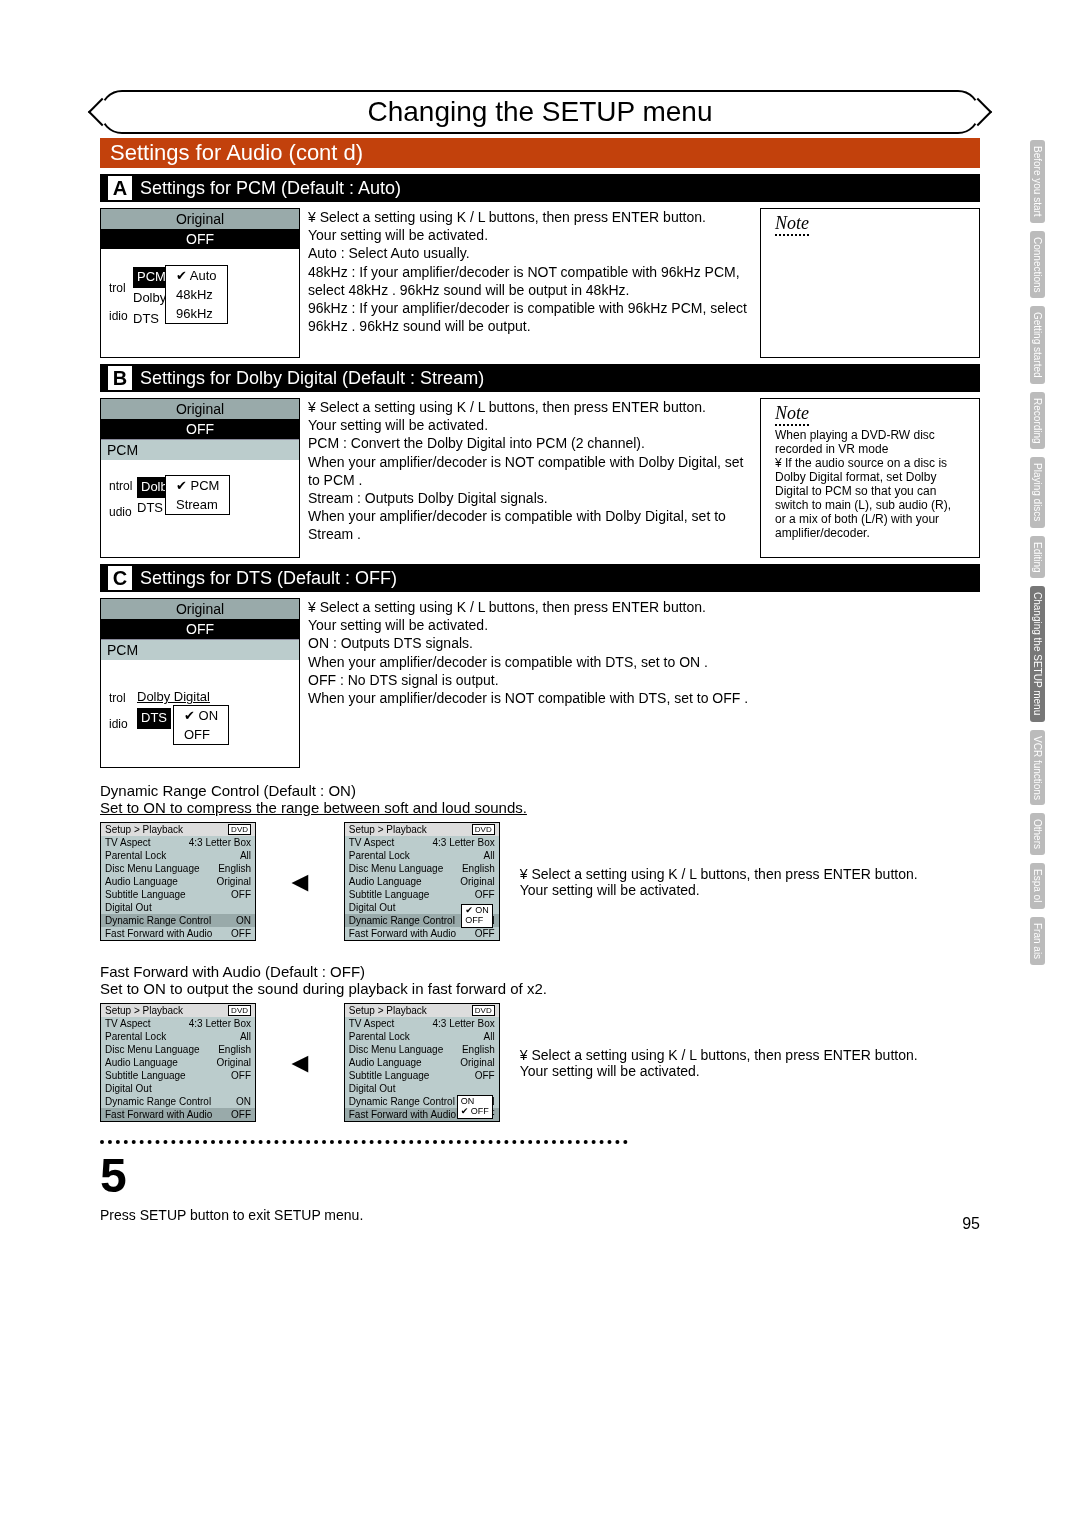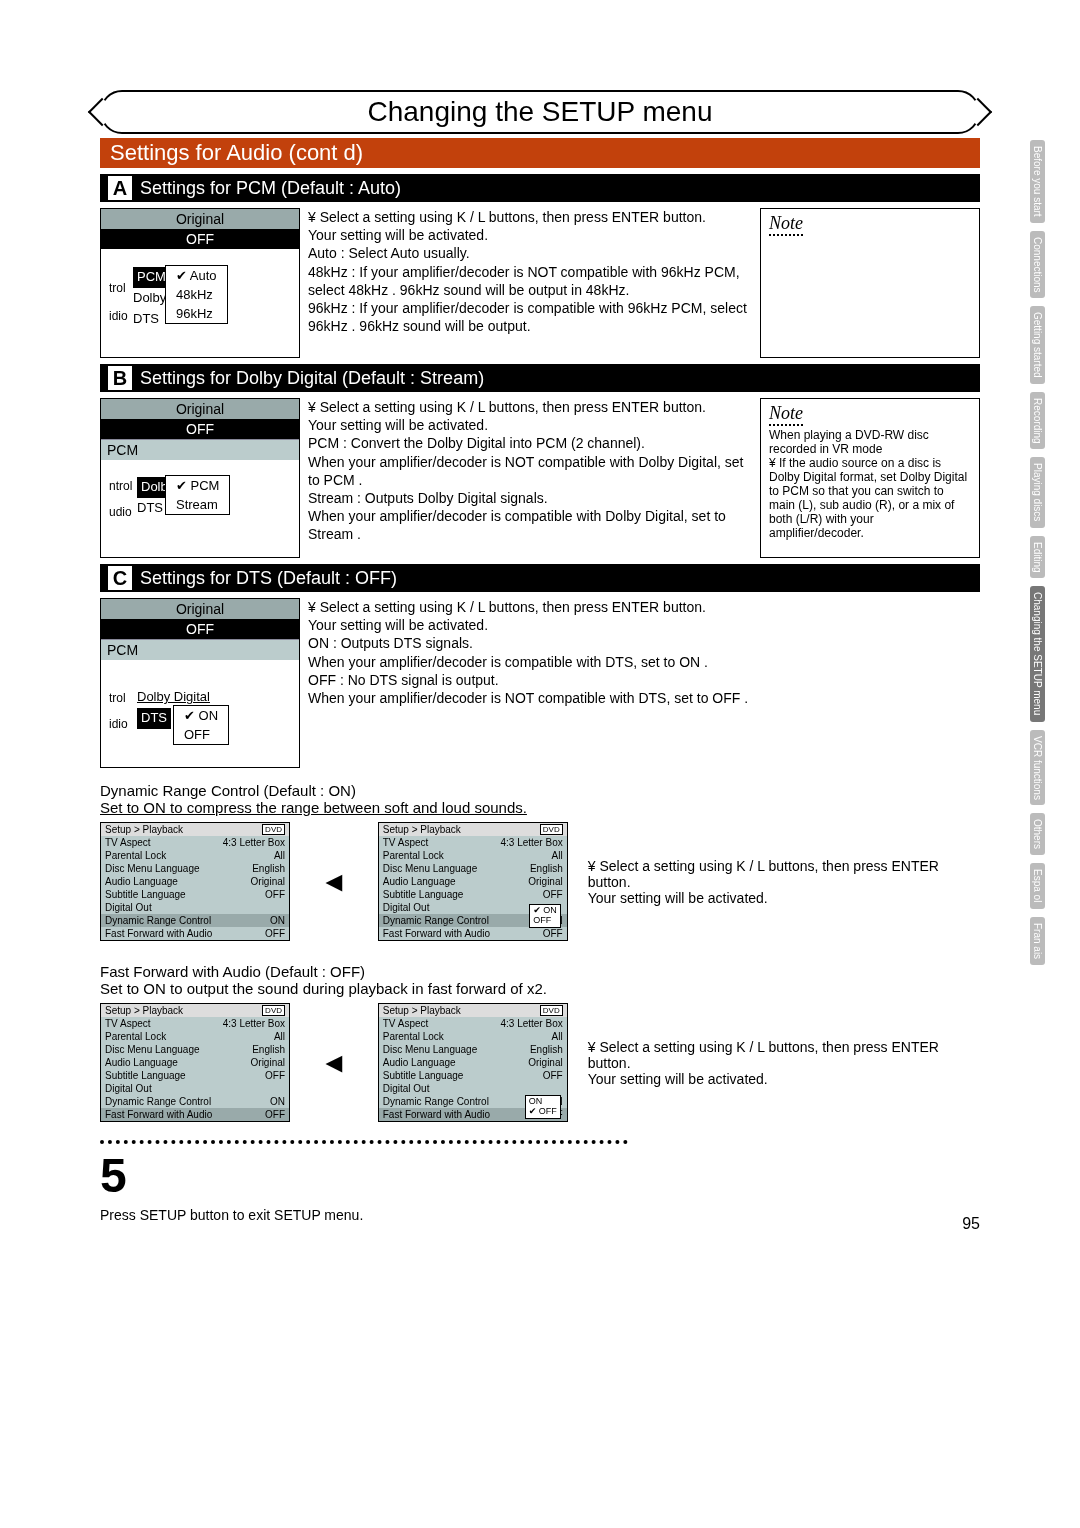--- a/index.html
+++ b/index.html
@@ -18,24 +18,24 @@
   .osd { border: 1px solid #000; width: 200px; font-size: 14px; background: #fff; position: relative; }
   .osd .hdr1 { background: #9aa; text-align: center; padding: 2px; }
   .osd .hdr2 { background: #000; color: #fff; text-align: center; padding: 2px; }
   .osd .item { background: #bcc; padding: 2px 6px; border-top: 1px solid #889; }
   .osd .little { font-size: 12px; padding-left: 4px; }
   .submenu { position: absolute; background: #fff; border: 1px solid #000; font-size: 13px; }
   .submenu .sm-item { padding: 2px 10px; }
   .submenu .sm-item.sel::before { content: "✔ "; }
 
   .desc { flex: 1; font-size: 14px; line-height: 1.3; }
-  .note { border: 1px solid #000; width: 220px; font-size: 12px; padding: 4px 8px; }
+  .note { border: 1px solid #000; width: 220px; font-size: 12px; padding: 4px 14px; }
   .note .note-title { font-size: 18px; font-family: serif; font-style: italic; border-bottom: 2px dotted #000; display: inline-block; margin-bottom: 2px; }
 
-  .small-osd { border: 1px solid #000; width: 190px; font-size: 10px; background: #bcc; }
+  .small-osd { border: 1px solid #000; width: 156px; font-size: 10px; background: #bcc; }
   .small-osd .crumb { background: #ddd; padding: 1px 4px; display:flex; justify-content: space-between; }
   .small-osd .dvd-badge { border: 1px solid #000; padding: 0 2px; font-size: 8px; background:#fff; }
   .small-osd .row { display: flex; justify-content: space-between; padding: 1px 4px; }
   .small-osd .row.sel { background: #9aa; }
   .arrow-between { display: flex; align-items: center; padding: 0 30px; font-size: 28px; }
 
   .dual { display: flex; align-items: center; margin-top: 6px; }
 
   .sidebar { position: absolute; right: 30px; top: 140px; width: 20px; }
   .sidebar .tab { font-size: 10px; writing-mode: vertical-rl; padding: 6px 2px; margin-bottom: 8px; background: #bbb; color: #fff; text-align: center; border-radius: 3px; }

